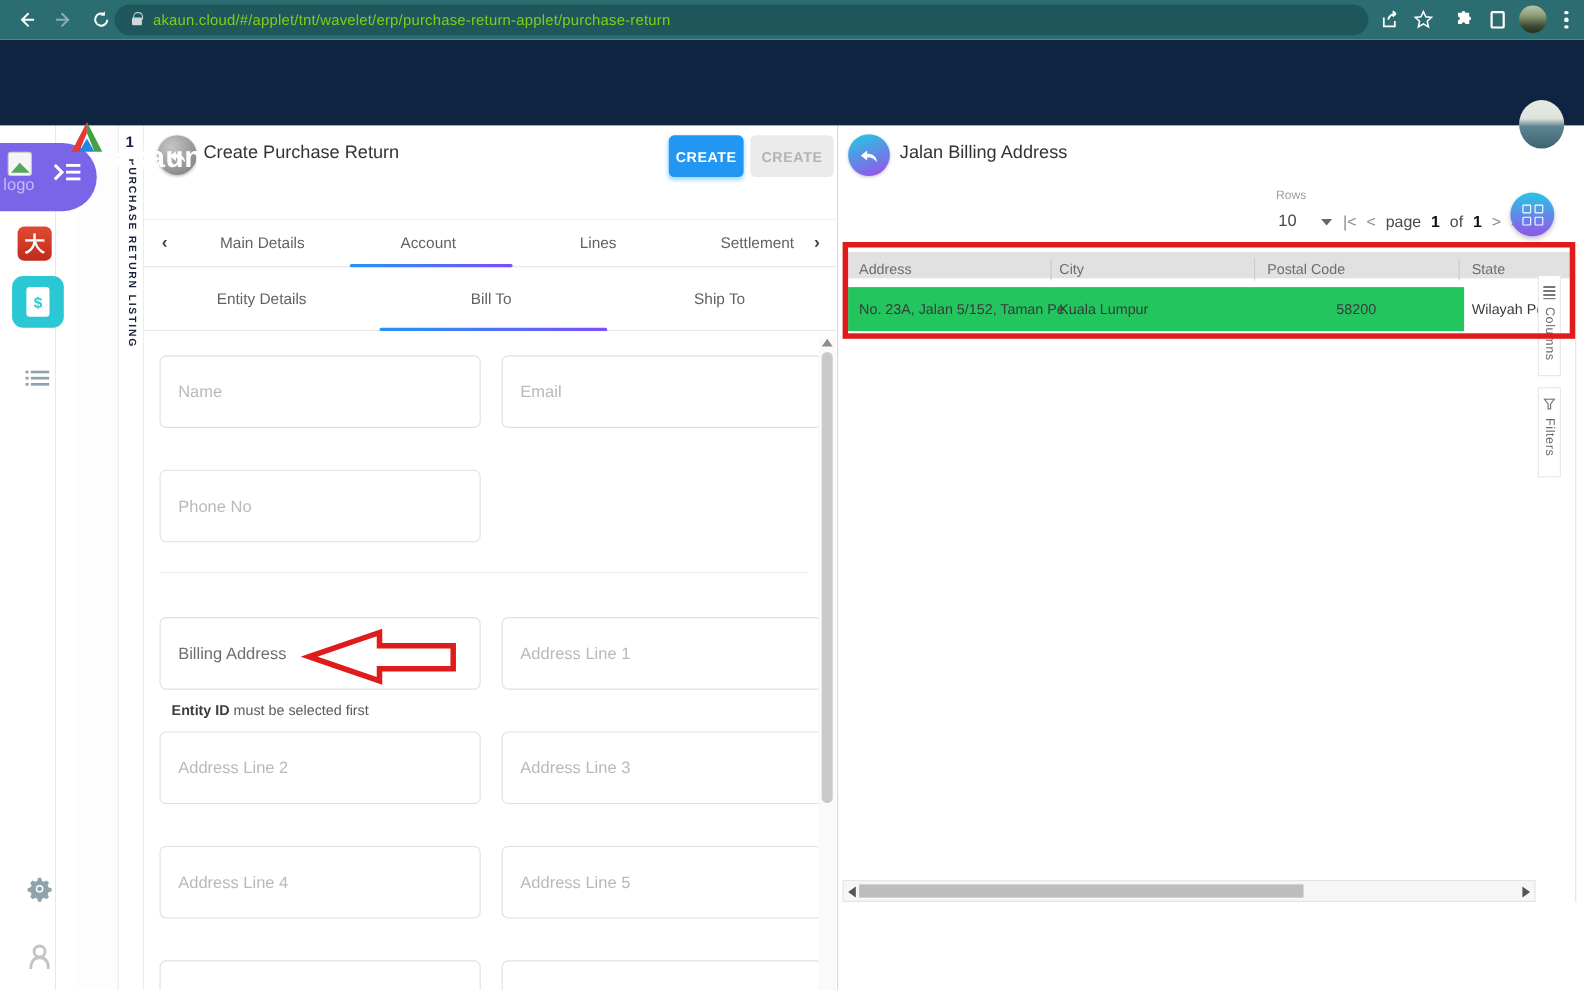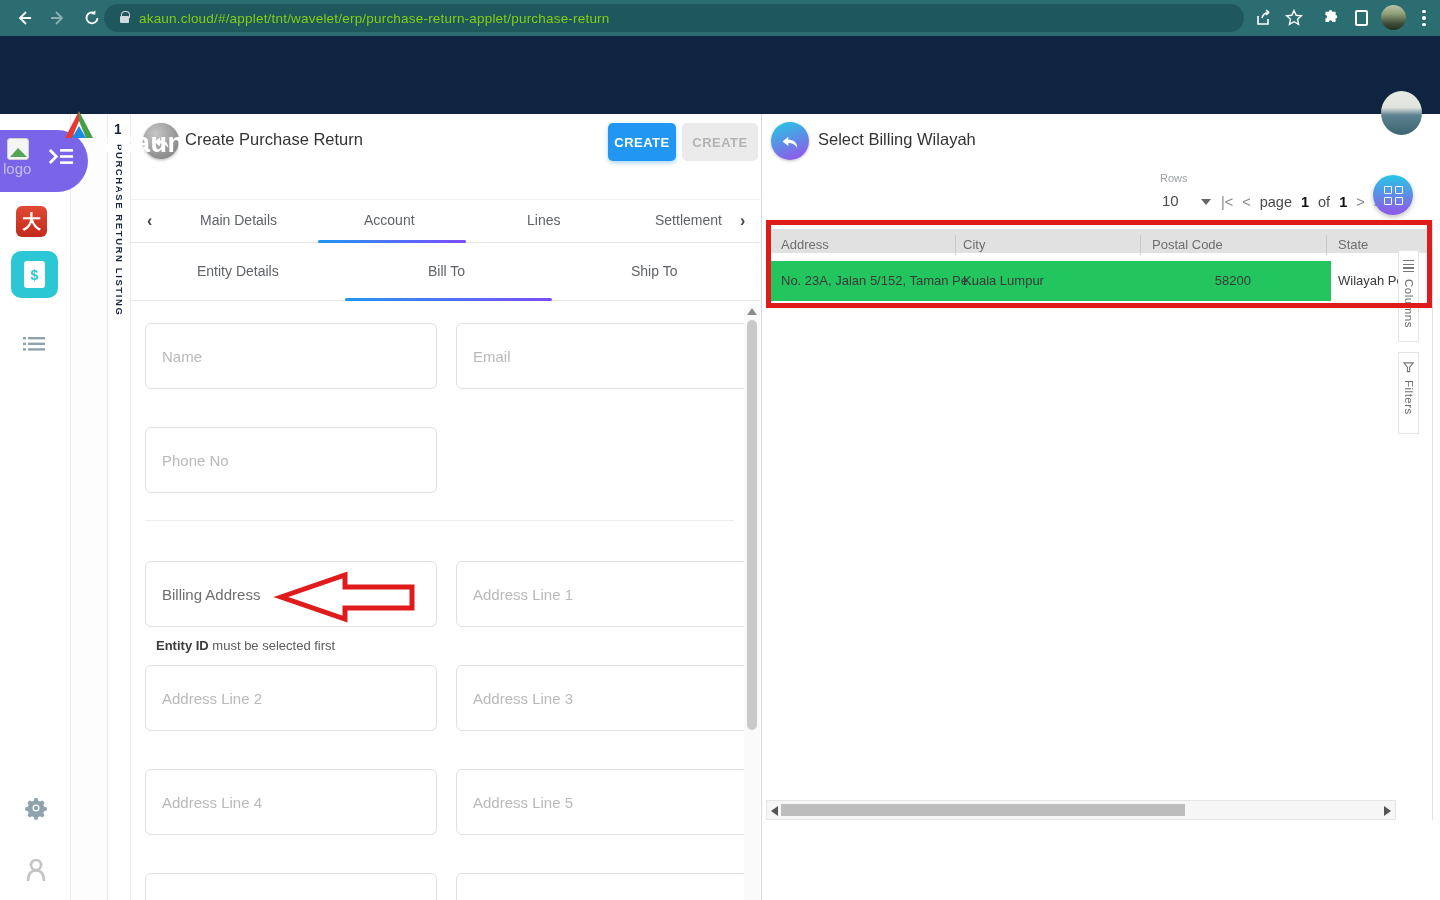--- a/index.html
+++ b/index.html
@@ -22,21 +22,21 @@
   .dots i { width:3.4px; height:3.4px; border-radius:50%; background:#fff; }
 
   
   .app-header { position:absolute; left:0; top:36px; width:1440px; height:78px; background:#0f2440; z-index:39; }
   .brand { position:absolute; left:62px; top:54px; display:flex; align-items:center; gap:8px; }
   .brand-text { color:#fff; font-size:27px; font-weight:bold; letter-spacing:.5px;margin-top:38px; }
   .h-avatar { position:absolute; left:1381px; top:55px; width:41px; height:44px; border-radius:50%;
     background:linear-gradient(180deg,#e7eae2 0%,#dfe3dc 38%,#5d8290 55%,#3e6470 100%); }
 
   
-  .sidebar { position:absolute; left:0; top:114px; width:71px; height:786px; background:#fff; border-right:1px solid #e8e8e8; z-index:10;padding-left:16px; }
+  .sidebar { position:absolute; left:0; top:114px; width:51px; height:786px; background:#fff; border-right:1px solid #e8e8e8; z-index:10;padding-left:16px; }
   .gutter { position:absolute; left:71px; top:114px; width:37px; height:786px; background:#fdfdfd; border-right:1px solid #e8e8e8; }
   .logo-pill { position:absolute; left:0; top:16px; width:88px; height:62px; background:#7a65e8;
     border-radius:0 31px 31px 0; z-index:12; }
   .broken-img { position:absolute; left:7px; top:8px; width:22px; height:22px; background:#f5f5f5; border-radius:3px;
     overflow:hidden; border:1px solid #cfcfcf; }
   .broken-img::after { content:""; position:absolute; left:2px; bottom:2px; border-left:8px solid transparent;
     border-right:9px solid transparent; border-bottom:9px solid #56a65a; }
   .logo-word { position:absolute; left:3px; top:30px; color:rgba(255,255,255,.55); font-size:15px; }
   .expand-ico { position:absolute; right:14px; top:18px; }
   .app-ico-red { position:absolute; left:16px; top:92px; width:31px; height:31px; border-radius:6px;
@@ -294,21 +294,21 @@
 
   </div>
 </div>
 
 <div class="picker-panel">
   <div class="circle-btn back-grad">
     <svg width="20" height="20" viewBox="0 0 24 24">
       <path d="M10 7 L3 12.5 L10 18 L10 14.4 C15 14.4 18.5 16.4 20.6 20 C20.6 13 15.5 10.4 10 10.4 Z" fill="#fff"></path>
       </svg>
   </div>
-  <div class="pp-title">Select Billing Wilayah</div>
+  <div class="pp-title">Jalan Billing Address</div>
 
   <span class="rows-label">Rows</span>
   <span class="rows-value">10</span>
   <span class="rows-caret"></span>
 
   <div class="pagination">
     <span>|&lt;</span>
     <span>&lt;</span>
     <span class="pg-word">page</span>
     <span class="pg-num">1</span>

